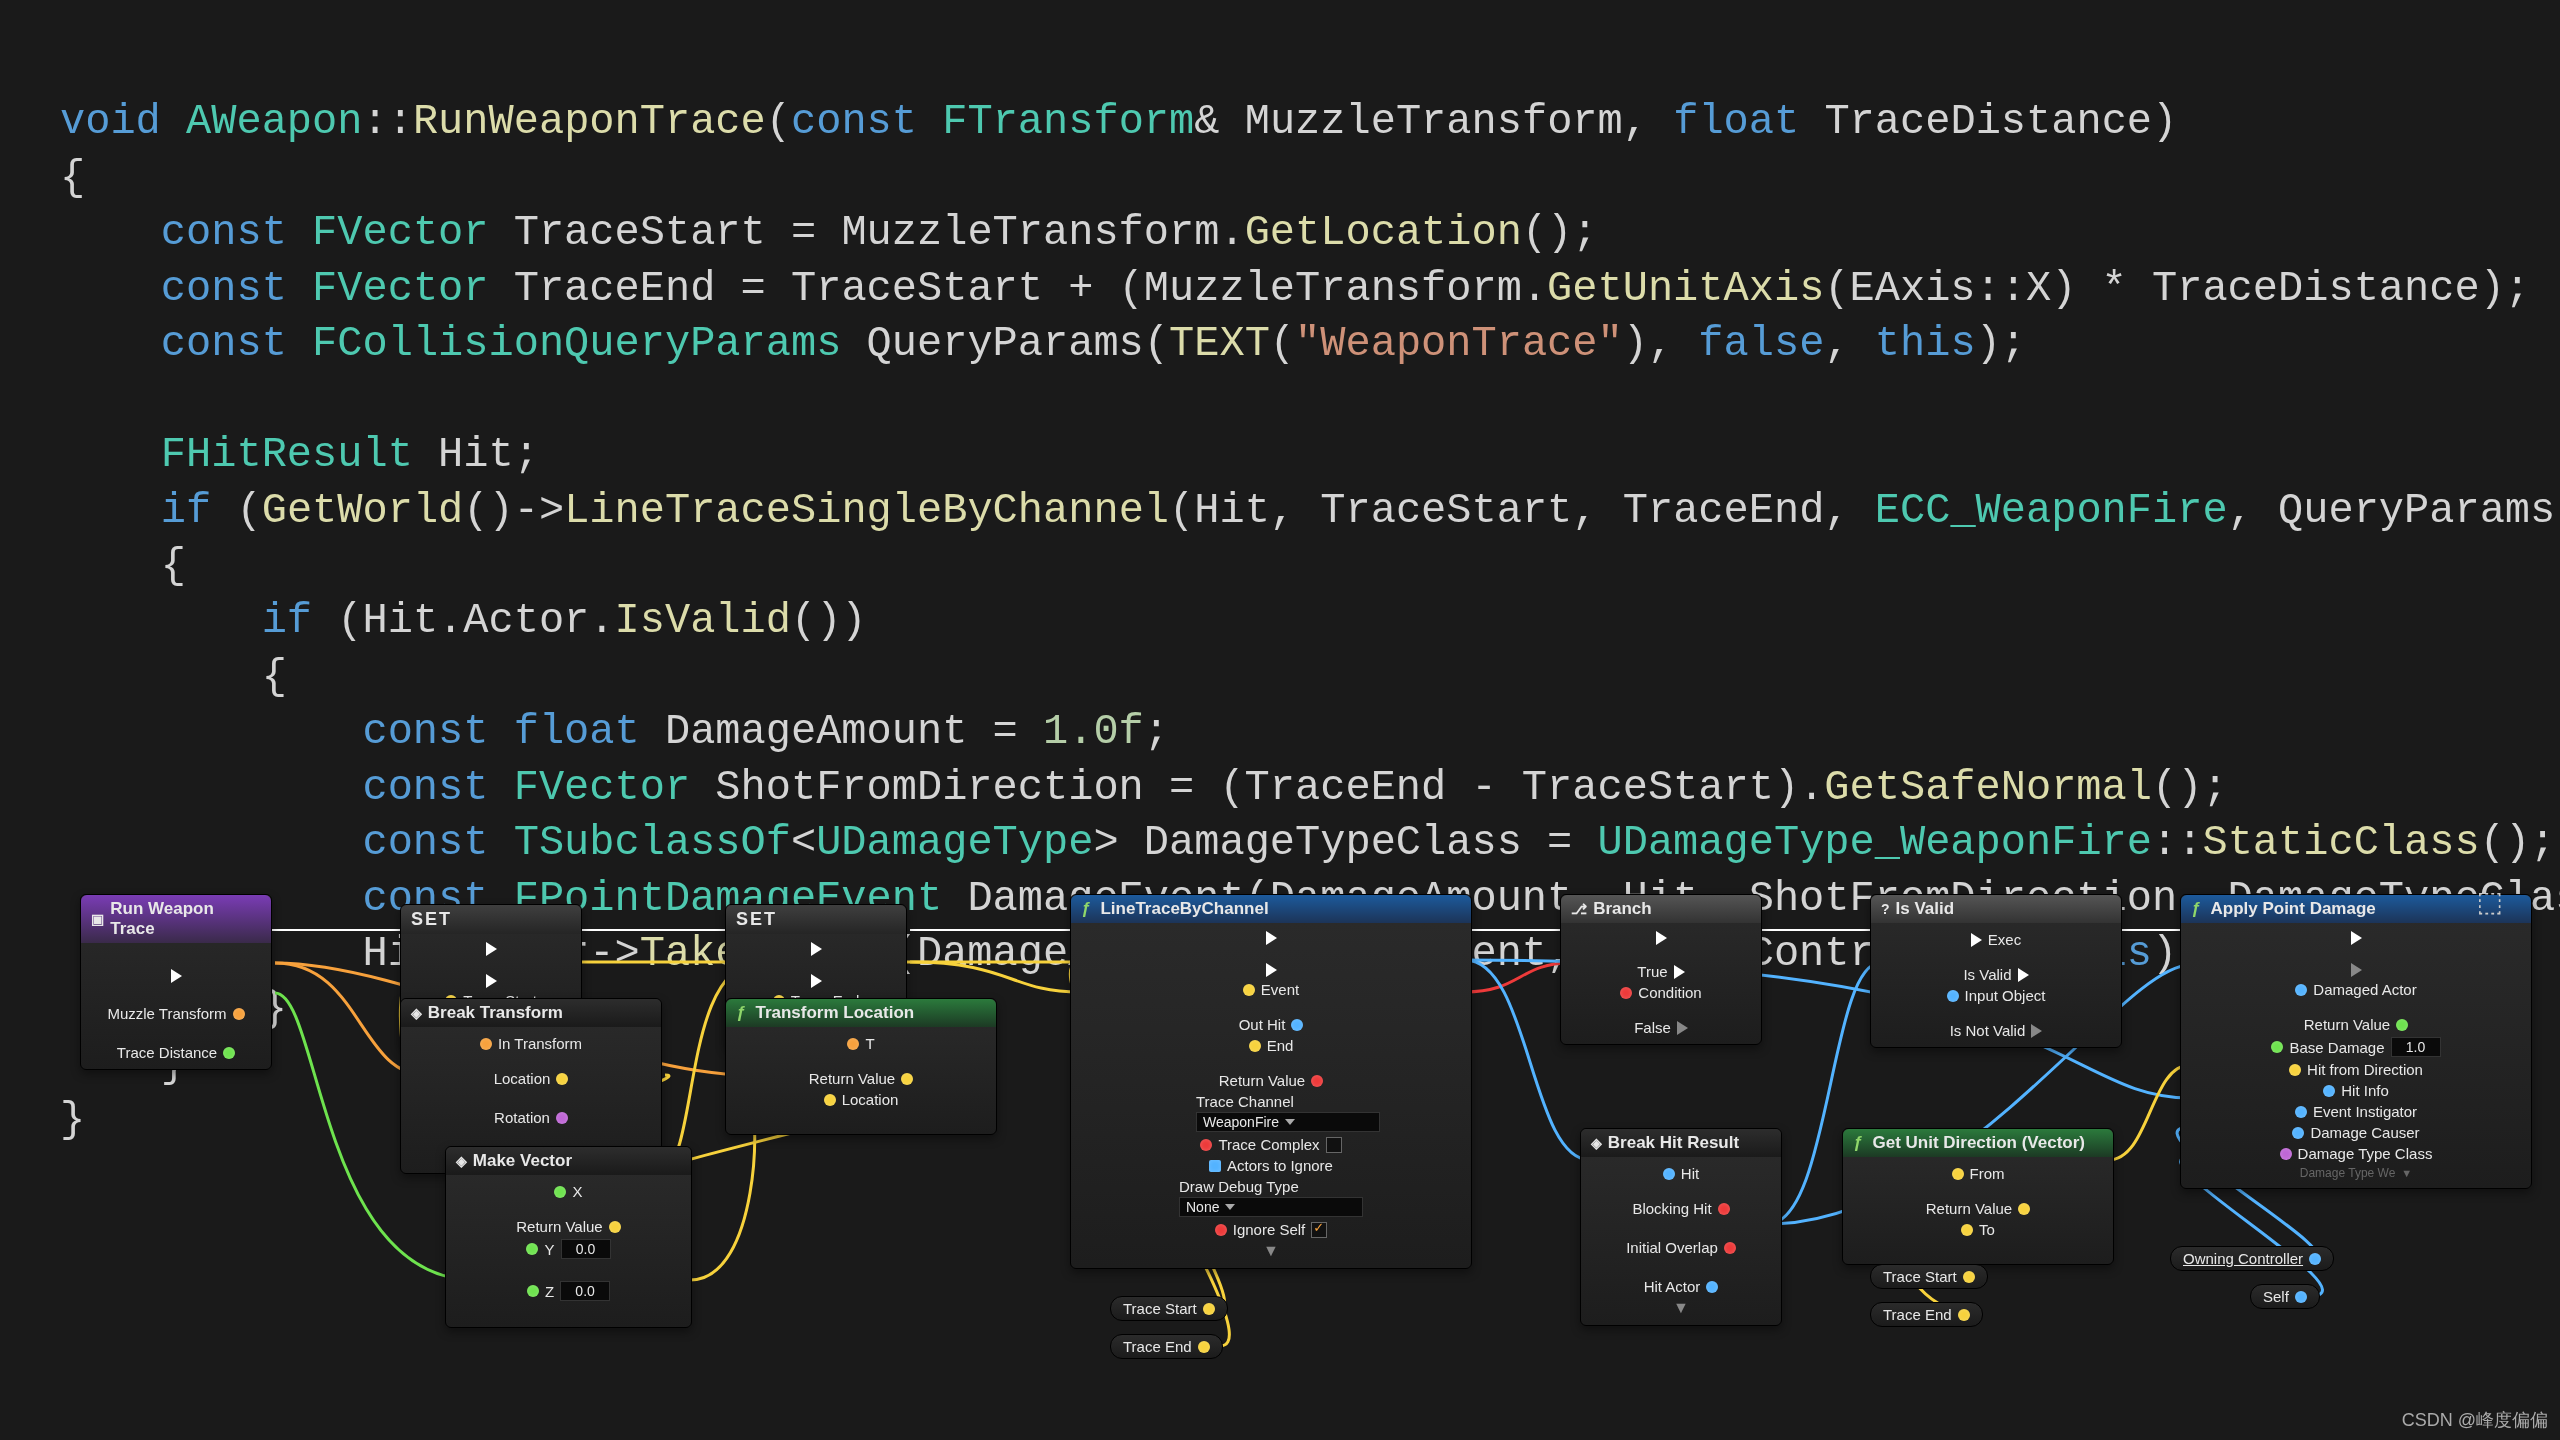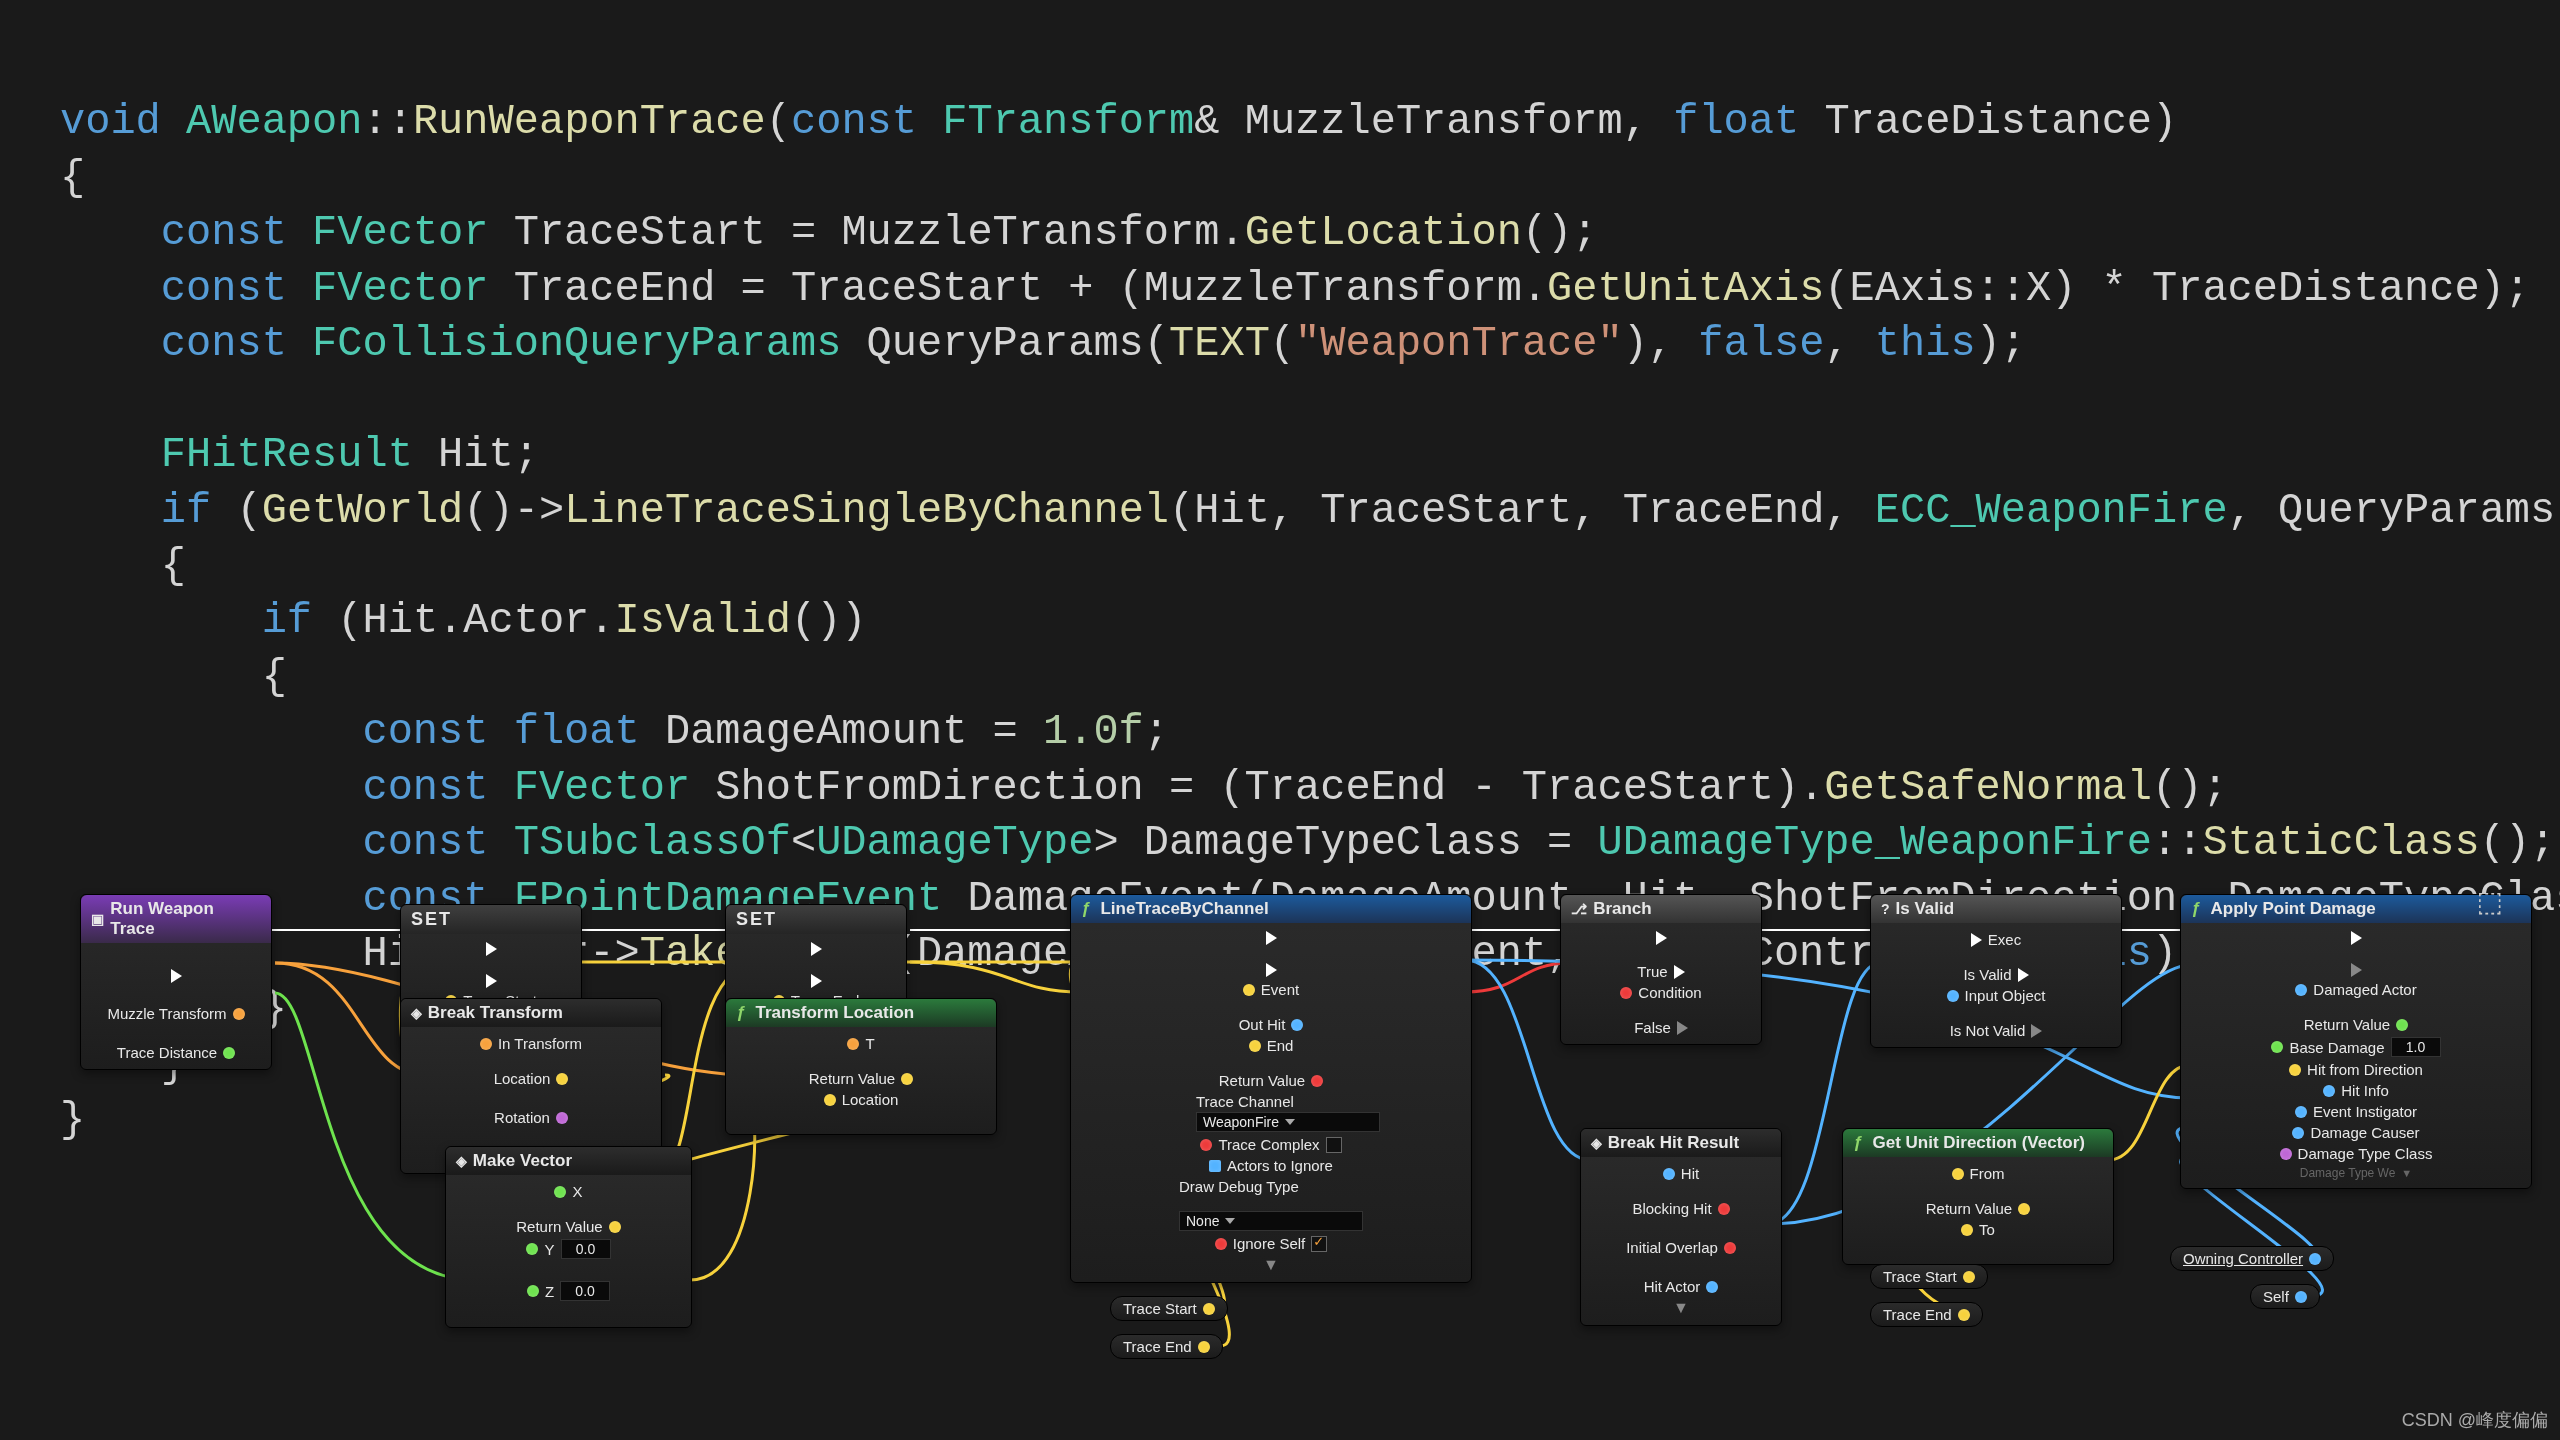--- a/index.html
+++ b/index.html
@@ -490,21 +490,21 @@
             <span class="checkbox"></span>
           </span>
         </div>
     <div class="row">
           <span class="left">
             <span class="pin blue" style="border-radius:2px;"></span>
             <span class="flabel">Actors to Ignore</span>
           </span>
         </div>
     <div class="row">
-          <span class="left" style="flex-direction:column; align-items:flex-start; gap:16px;">
+          <span class="left" style="flex-direction:column; align-items:flex-start; gap:2px;">
             <span class="flabel">Draw Debug Type</span>
             <span class="dropdown">
               <span>None</span>
               <span class="tri"></span>
             </span>
           </span>
         </div>
     <div class="row">
           <span class="left">
             <span class="pin red"></span>

